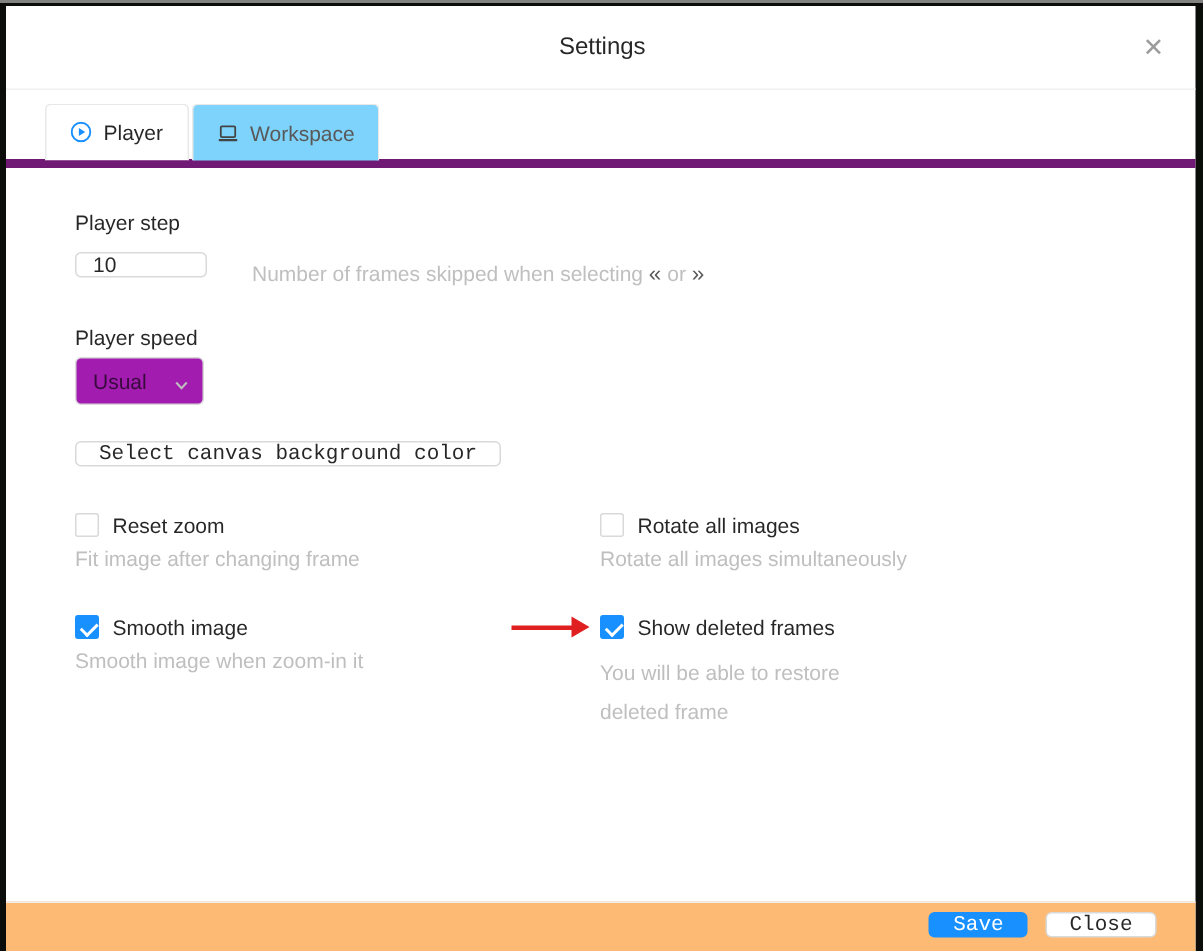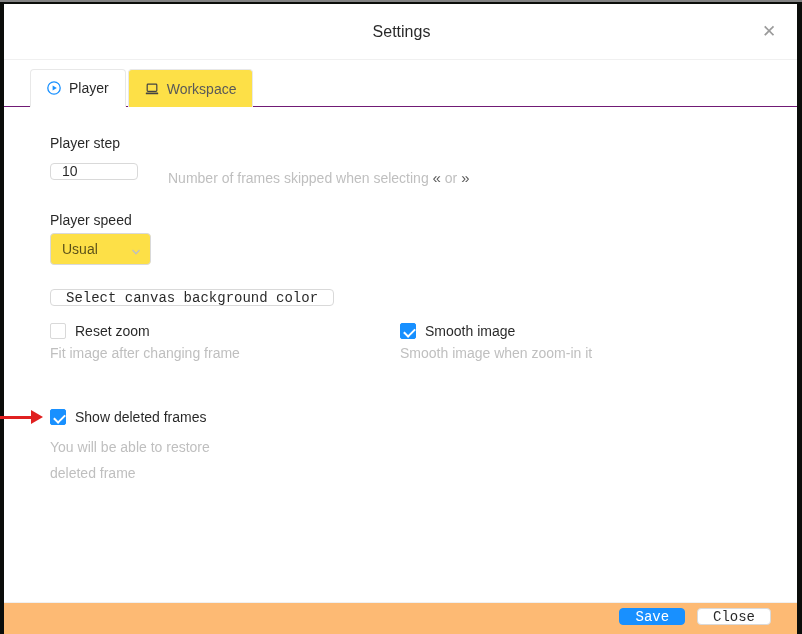--- a/index.html
+++ b/index.html
@@ -33,30 +33,30 @@
     width: 56px; height: 56px;
     border: none; background: transparent;
     color: #9b9b9b; font-size: 17px; line-height: 56px;
     cursor: pointer; font-family: "Liberation Sans", sans-serif;
   }
   
   .tabbar {
     display: flex;
     padding-left: 26px;
     margin-top: 9px;
-    border-bottom: 1px solid #701a75;
+    border-bottom: 6px solid #701a75;
   }
   .tab {
     display: flex; align-items: center; gap: 8px;
     height: 38px;
     padding: 0 16px;
     border: 1px solid #e8e8e8;
     border-bottom: none;
     border-radius: 4px 4px 0 0;
-    background: #fde047;
+    background: #7dd3fc;
     color: #595959;
     margin-right: 2px;
     margin-bottom: -1px;
     cursor: pointer;
   }
   .tab.active {
     background: #ffffff;
     color: rgba(0,0,0,0.85);
     border-bottom: 1px solid #ffffff;
   }
@@ -71,46 +71,46 @@
     padding: 0 11px; font-size: 14px; color: rgba(0,0,0,0.85);
     font-family: "Liberation Sans", sans-serif;
     outline: none;
   }
   .hint { color: #bfbfbf; }
   .step-hint { margin-left: 30px; margin-top: 13px; }
   .quote-glyph { color: #595959; font-size: 15px; }
   .field-speed { margin-top: 26px; }
   .select-box {
     position: relative;
-    width: 101px; height: 32px;
+    width: 86px; height: 32px;
     border: 1px solid #d9d9d9; border-radius: 4px;
     display: flex; align-items: center;
     padding: 0 11px;
     color: rgba(0,0,0,0.65);
     cursor: pointer;
-    background: #fde047;
+    background: #a21caf;
   }
   .select-arrow { position: absolute; right: 9px; top: 10px; color: #bfbfbf; }
   .btn {
     height: 17px;
     border: 1px solid #d9d9d9; border-radius: 4px;
     background: #fff;
     color: rgba(0,0,0,0.85);
     font-size: 14px;
     padding: 0 15px;
     cursor: pointer;
     font-family: Liberation Mono, monospace;
   }
   .canvas-color-btn { margin-top: 24px; display: inline-block; }
   
   .cb-grid {
     display: grid;
     grid-template-columns: 350px auto;
-    row-gap: 48px;
-    margin-top: 17px;
+    row-gap: 30px;
+    margin-top: 31px;
   }
   .cb-cell { position: relative; }
   .cb-row { display: flex; align-items: center; gap: 9px; cursor: pointer; }
   .checkbox {
     width: 16px; height: 16px;
     border: 1px solid #d9d9d9; border-radius: 2px;
     background: #fff;
     position: relative;
     flex: none;
   }
@@ -225,20 +225,27 @@
       <div class="cb-grid">
 
         <div class="cb-cell">
           <div class="cb-row">
             <span class="checkbox"></span>
             <span class="cb-label">Reset zoom</span>
           </div>
           <div class="hint cb-hint">Fit image after changing frame</div>
         </div>
 
+        <div class="cb-cell">
+          <div class="cb-row">
+            <span class="checkbox"></span>
+            <span class="cb-label">Rotate all images</span>
+          </div>
+          <div class="hint cb-hint">Rotate all images simultaneously</div>
+        </div>
 
         <div class="cb-cell">
           <div class="cb-row">
             <span class="checkbox checked"></span>
             <span class="cb-label">Smooth image</span>
           </div>
           <div class="hint cb-hint">Smooth image when zoom-in it</div>
         </div>
 
         <div class="cb-cell">

